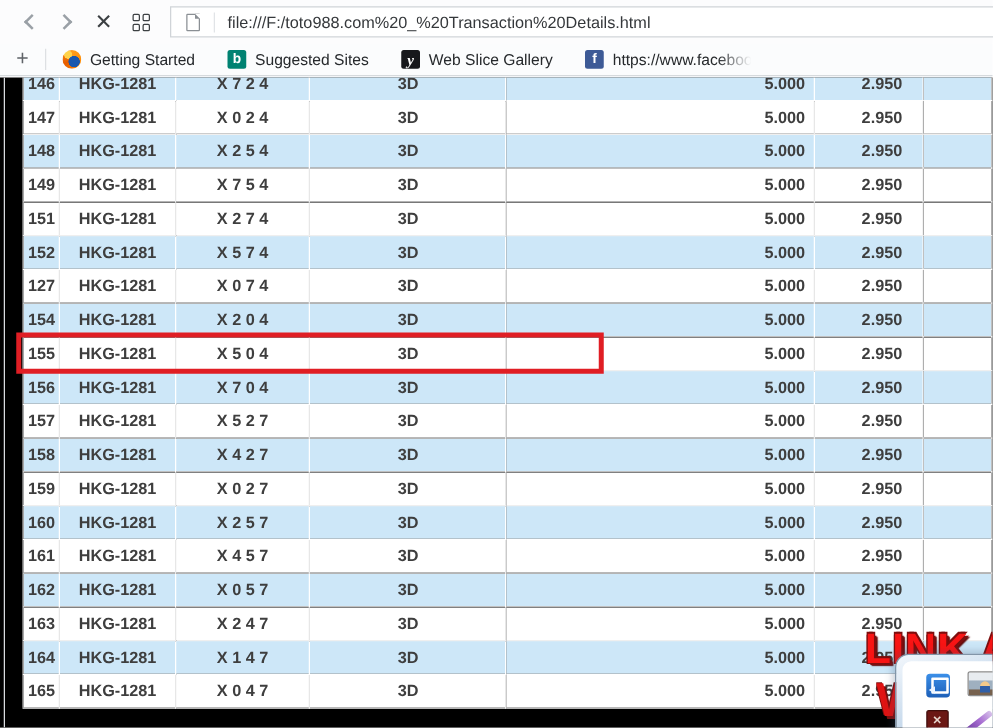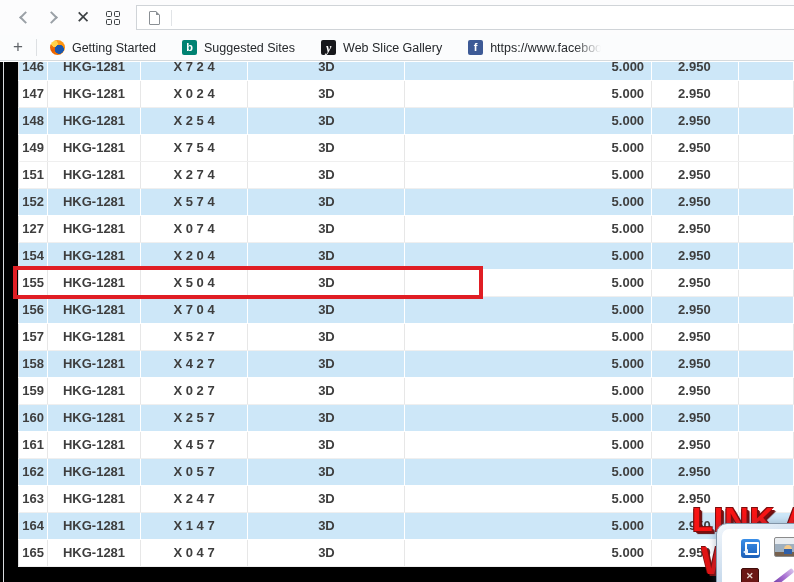--- a/index.html
+++ b/index.html
@@ -63,21 +63,21 @@
   table.tx td { height:27px; border-right:1px solid #e7e7e7;
                 border-bottom:1px solid #efefef; background:#fff;
                 overflow:hidden; white-space:nowrap; }
   table.tx tr.alt td { background:#cde7f8; border-right-color:#ffffff;
                        border-bottom-color:#ffffff; }
   .col-no     { width:30px;  text-align:center; }
   .col-market { width:95px;  text-align:center; }
   .col-number { width:114px; text-align:center; }
   .col-game   { width:170px; text-align:center; }
   .col-amount { width:266px; text-align:right; padding-right:7px; }
-  .col-odds   { width:89px;  text-align:left; padding-right:5px;padding-left:26px; }
+  .col-odds   { width:89px;  text-align:center; padding-right:5px;padding-left:26px; }
   .col-extra  { width:60px; }
 
   .highlight-rect { position:absolute; left:13px; top:204px; width:470px; height:33px;
                     border:4px solid #e01e24; z-index:3; pointer-events:none; }
 
   .link-overlay { position:absolute; left:692px; top:438px; z-index:5;
       font-size:34px; font-weight:900; letter-spacing:1px; white-space:nowrap;
       color:#f81414;
       text-shadow:-1px -1px 0 #7d0e0e, 1px -1px 0 #7d0e0e, -1px 1px 0 #7d0e0e,
                   2px 2px 0 #7d0e0e, 3px 3px 1px #5e0a0a; }
@@ -133,20 +133,21 @@
     <span class="grid-icon">
         <span></span>
         <span></span>
         <span></span>
         <span></span>
       </span>
   </div>
   <div class="addressbar">
     <span class="doc-icon"></span>
     <span class="addr-sep"></span>
+    <span class="addr-text">file:///F:/toto988.com%20_%20Transaction%20Details.html</span>
   </div>
 </div>
 
 <div class="bookmarksbar">
   <span class="bm-add">+</span>
   <span class="bm-sep"></span>
 
   <div class="bm-item">
     <span class="favicon fx-icon"></span>
     <span class="bm-label">Getting Started</span>

